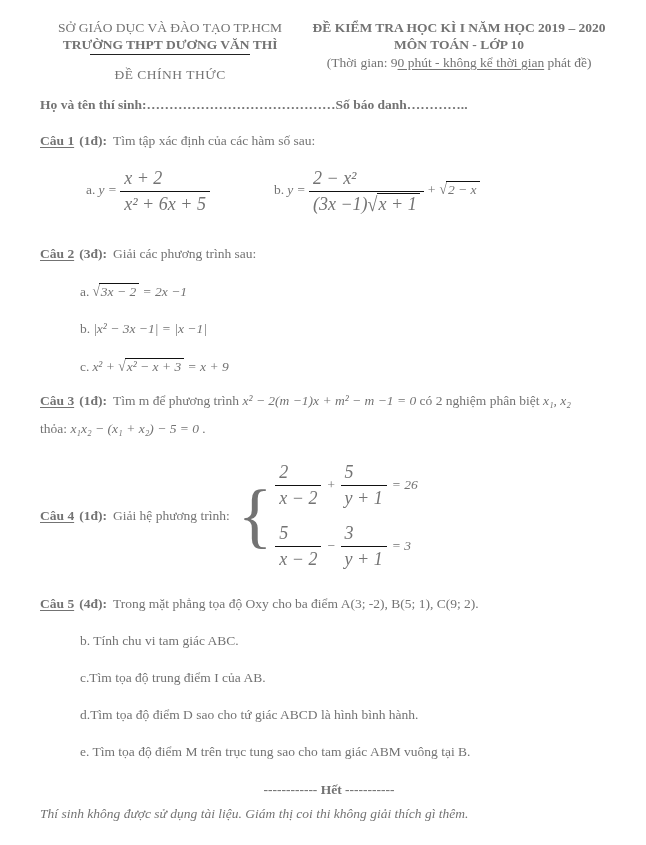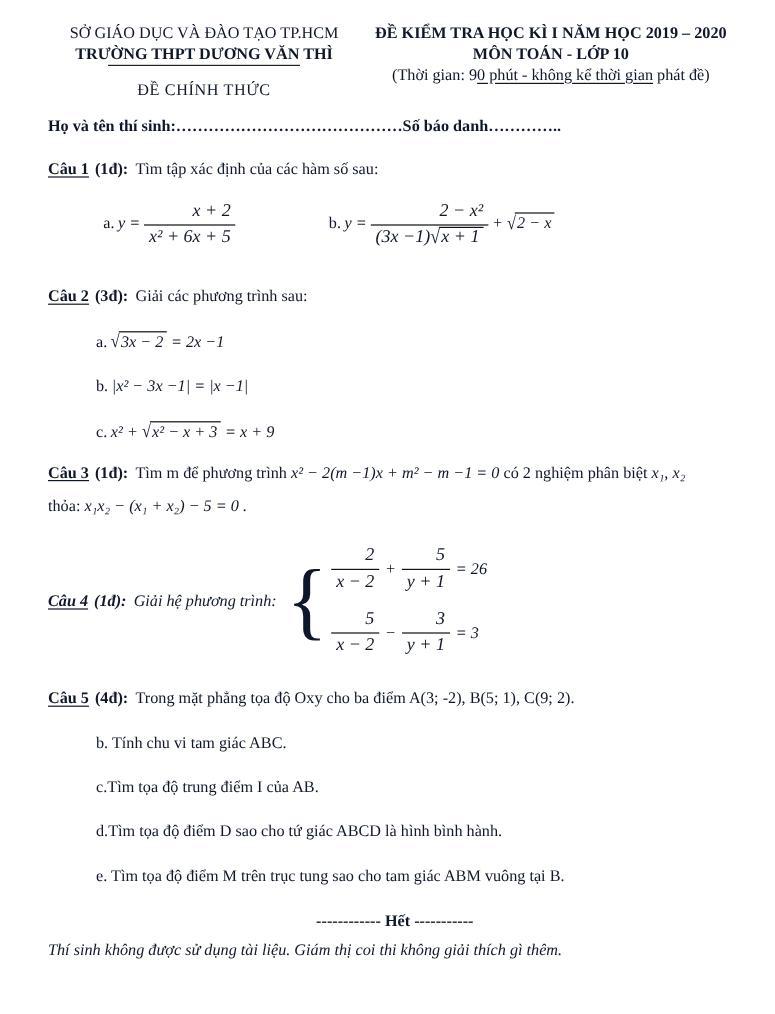--- a/index.html
+++ b/index.html
@@ -1,21 +1,21 @@
 <!DOCTYPE html>
 <html><head>
 <meta charset="utf-8">
 <style>
   html,body { margin:0; padding:0; background:#e8e8e8; }
   .page {
     position:relative;
     width:646px; height:845px;
     margin:0 auto;
     background:#ffffff;
-    color:#0f172a;
+    color:#737373;
     font-family:"Liberation Serif", serif;
     font-size:13.5px;
     box-sizing:border-box;
     padding:20px 28px 0 40px;
     overflow:hidden;
   }
   
   .hdr { display:flex; width:100%; }
   .hdr-left { width:45%; text-align:center; }
   .hdr-right { width:55%; text-align:center; }
@@ -30,21 +30,21 @@
   .student-line { font-weight:bold; margin:14px 0 0 0; }
 
   
   .qhead { margin:0; }
   .qnum { font-weight:bold; text-decoration:underline; text-underline-offset:2px; }
   .qpts { font-weight:bold; margin-left:5px; }
   .qtext { margin-left:6px; }
   .math { font-family:"Liberation Serif", serif; font-style:italic; }
   .plabel { font-style:normal; margin-right:3px; }
 
-  .frac { display:inline-block; vertical-align:middle; text-align:right; font-size:15px; line-height:1.25; font-style:italic; }
+  .frac { display:inline-block; vertical-align:middle; text-align:left; font-size:18px; line-height:1.25; font-style:italic; }
   .frac .num { display:block; border-bottom:1px solid #111; padding:0 4px 1px 4px; }
   .frac .den { display:block; padding:1px 4px 0 4px; }
 
   .sqrt { display:inline-block; white-space:nowrap; font-style:italic; }
   .sqrt .radical { font-style:normal; display:inline-block; margin-right:-1px; transform:scaleY(1.12); }
   .sqrt .under { display:inline-block; border-top:1px solid #111; padding:0 3px 0 2px; line-height:1.15; }
 
   .q1-head { margin-top:20px; }
   .q1-row { display:flex; align-items:center; margin:18px 0 4px 46px; }
   .q1-a { width:188px; }
@@ -117,21 +117,21 @@
     <span class="math">= x + 9</span>
   </p>
 
   <p class="qhead q3"><span class="qnum">Câu 3</span><span class="qpts">(1đ):</span><span class="qtext">Tìm m để phương trình</span>
     <span class="math">x² − 2(m −1)x + m² − m −1 = 0</span>
     <span>có 2 nghiệm phân biệt</span>
     <span class="math">x₁, x₂</span></p>
   <p class="q3-line2"><span>thỏa:</span> <span class="math">x₁x₂ − (x₁ + x₂) − 5 = 0 .</span></p>
 
   <div class="q4-line">
-    <p class="qhead" style="margin:0;font-style:italic;"><span class="qnum">Câu 4</span><span class="qpts">(1đ):</span><span class="qtext">Giải hệ phương trình:</span></p>
+    <p class="qhead" style="margin:0;"><span class="qnum">Câu 4</span><span class="qpts">(1đ):</span><span class="qtext">Giải hệ phương trình:</span></p>
     <span class="system">
       <span class="brace">{</span>
       <span class="eqs">
         <span class="eq-row">
           <span class="frac">
               <span class="num">2</span>
               <span class="den">x − 2</span>
             </span>
           <span class="math">+</span>
           <span class="frac">

